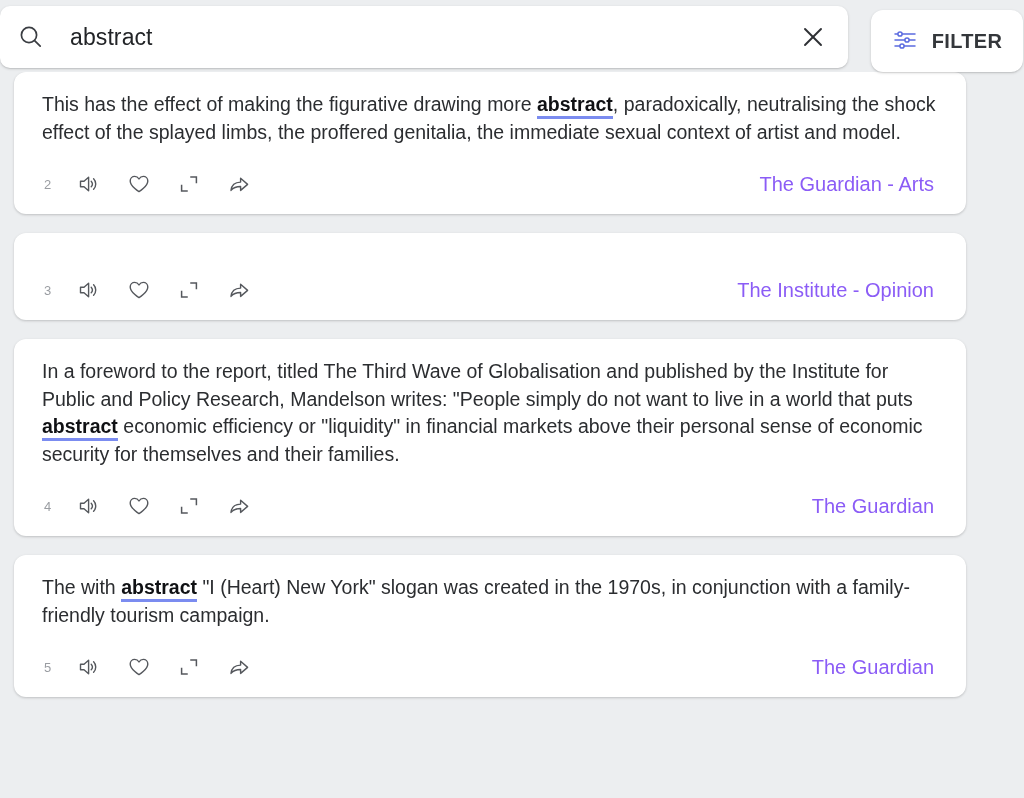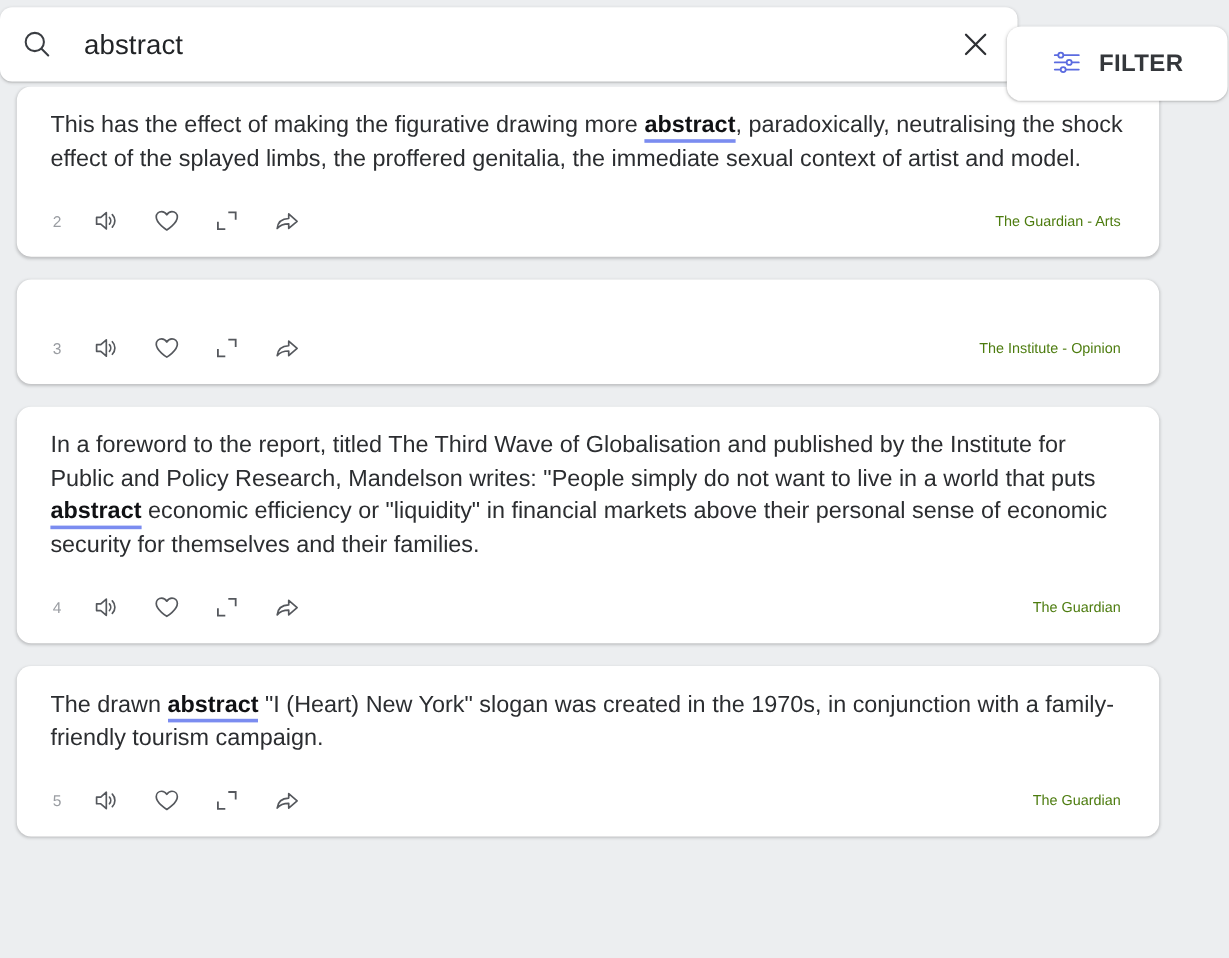--- a/index.html
+++ b/index.html
@@ -45,22 +45,22 @@
     letter-spacing: 0.1px;
   }
   .clear-icon {
     width: 34px; height: 34px; flex: 0 0 34px;
     display:flex; align-items:center; justify-content:center;
     cursor: pointer;
   }
 
   .filter-btn {
     position: absolute;
-    right: 1px; top: 22px;
-    width: 184px; height: 62px;
+    right: 1px; top: 10px;
+    width: 152px; height: 62px;
     background: #ffffff;
     border-radius: 12px;
     box-shadow: 0 1px 3px rgba(0,0,0,0.16), 0 1px 1px rgba(0,0,0,0.07);
     display: flex;
     align-items: center;
     justify-content: center;
     gap: 14px;
     cursor: pointer;
     border: none;
   }
@@ -116,22 +116,22 @@
     width: 50px;
     height: 34px;
     flex: 0 0 50px;
     display: flex;
     align-items: center;
     justify-content: center;
     cursor: pointer;
   }
   .spacer { flex: 1 1 auto; }
   .source {
-    font-size: 12px;
-    color: #4d7c0f;
+    font-size: 20px;
+    color: #8b5cf6;
     padding-right: 4px;
     cursor: pointer;
     white-space: nowrap;
   }
 </style>
 </head>
 <body>
 
 <div class="header">
 
@@ -262,21 +262,21 @@
           <path d="M4 18.4 C4.6 12.6 8.6 10.2 13.6 10.1 V6.3 L20.6 12.4 L13.6 18.4 V14.5 C9.4 14.5 6.3 15.6 4 18.4 Z" fill="none" stroke="#55585d" stroke-width="1.4" stroke-linejoin="round"></path>
         </svg>
       </span>
       <span class="spacer"></span>
       <span class="source">The Guardian</span>
     </div>
   </div>
 
   <div class="card">
     <p class="sentence">
-      <span>The drawn </span><span class="kw">abstract</span><span> "I (Heart) New York" slogan was created in the 1970s, in conjunction with a family-friendly tourism campaign.</span>
+      <span>The with </span><span class="kw">abstract</span><span> "I (Heart) New York" slogan was created in the 1970s, in conjunction with a family-friendly tourism campaign.</span>
     </p>
     <div class="actions">
       <span class="idx">5</span>
       <span class="act">
         <svg width="24" height="24" viewBox="0 0 24 24">
           <path d="M3.5 9.2 H7 L11.6 5.2 V18.8 L7 14.8 H3.5 Z" fill="none" stroke="#55585d" stroke-width="1.4" stroke-linejoin="round"></path>
           <path d="M14.2 9.2 A4.2 4.2 0 0 1 14.2 14.8" fill="none" stroke="#55585d" stroke-width="1.4" stroke-linecap="round"></path>
           <path d="M16.6 6.8 A7.4 7.4 0 0 1 16.6 17.2" fill="none" stroke="#55585d" stroke-width="1.4" stroke-linecap="round"></path>
         </svg>
       </span>

